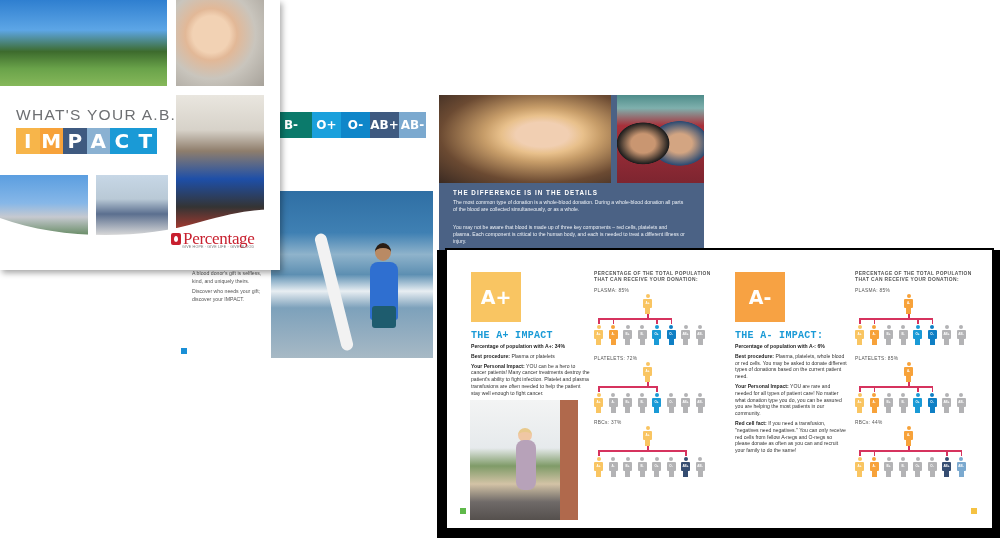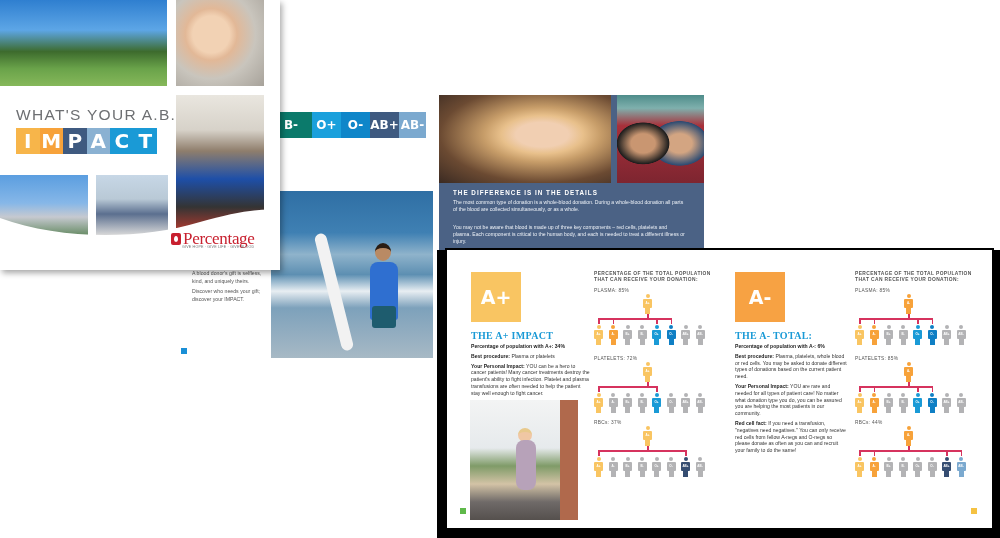--- a/index.html
+++ b/index.html
@@ -57,21 +57,21 @@
     background: radial-gradient(ellipse at 30% 55%, #c99671 0 14%, #1d1d1d 30%, transparent 31%),
                 radial-gradient(ellipse at 72% 55%, #d3a582 0 14%, #2d4b72 32%, transparent 33%),
                 linear-gradient(180deg, #4e8c8a 0%, #7fb0ad 15%, #a8303a 35%, #7d2530 100%); }
   #details-head { left: 453px; top: 189px; font-size: 6.3px; font-weight: bold; color: #fff; letter-spacing: 1px; }
   .details-p { left: 453px; width: 232px; font-size: 5.1px; line-height: 7.2px; color: #eef2f8; }
 
   
   #spread2 { left: 447px; top: 250px; width: 545px; height: 278px; background: #fff; box-shadow: 0 0 0 2px #000; }
   #spread-bg-black { left: 437px; top: 250px; width: 563px; height: 288px; background: #000; }
   .badge { width: 50px; height: 50px; display: flex; align-items: center; justify-content: center; color: #fff; font-size: 19px; font-weight: bold; font-family: "DejaVu Sans", sans-serif; }
-  .impact-title { font-weight: bold; font-size: 10px; color: #1a9ad6; letter-spacing: 0.3px; font-family: Liberation Serif, serif; }
+  .impact-title { font-weight: bold; font-size: 10px; color: #1a9ad6; letter-spacing: 0.3px; font-family: Liberation Mono, monospace; }
   .impact-body { font-size: 5.1px; line-height: 6.8px; color: #333; }
   .impact-body p { margin-bottom: 3px; }
   .impact-body b { color: #222; }
   #swing-photo { left: 470px; top: 400px; width: 108px; height: 120px;
     background: linear-gradient(180deg, #f3f4f4 0%, #e6eaec 40%, #7f9b68 55%, #d3c3a6 70%, #6f6a68 85%, #55504d 100%); }
   #swing-girl { left: 516px; top: 440px; width: 20px; height: 50px; background: #b7a2b9; border-radius: 8px; }
   #swing-girl-head { left: 518px; top: 428px; width: 14px; height: 14px; background: #f0c7a4; border-radius: 50%; border-top: 4px solid #e8c98c; }
   #swing-post { left: 560px; top: 400px; width: 18px; height: 120px; background: #b0694c; }
   #green-mark { left: 460px; top: 508px; width: 6px; height: 6px; background: #5fb94a; }
   #yellow-mark { left: 971px; top: 508px; width: 6px; height: 6px; background: #f5c242; }
@@ -163,21 +163,21 @@
 
 <div class="abs pct-head" style="left:594px; top:271px;">
   <div>PERCENTAGE OF THE TOTAL POPULATION</div>
   <div>THAT CAN RECEIVE YOUR DONATION:</div>
 </div>
 <div class="abs comp-label" style="left:594px; top:288px;">PLASMA: 85%</div>
 <div class="abs comp-label" style="left:594px; top:356px;">PLATELETS: 72%</div>
 <div class="abs comp-label" style="left:594px; top:420px;">RBCs: 37%</div>
 
 <div class="abs badge" style="left:735px; top:272px; background:#f7a243;">A-</div>
-<div class="abs impact-title" style="left:735px; top:330px;">THE A- TOTAL:</div>
+<div class="abs impact-title" style="left:735px; top:330px;">THE A- IMPACT:</div>
 <div class="abs impact-body" style="left:735px; top:343px; width:112px;">
   <p><b>Percentage of population with A-:</b> <b>6%</b></p>
   <p><b>Best procedure:</b> <span>Plasma, platelets, whole blood or red cells. You may be asked to donate different types of donations based on the current patient need.</span></p>
   <p><b>Your Personal Impact:</b> <span>YOU are rare and needed for all types of patient care! No matter what donation type you do, you can be assured you are helping the most patients in our community.</span></p>
   <p><b>Red cell fact:</b> <span>If you need a transfusion, "negatives need negatives." You can only receive red cells from fellow A-negs and O-negs so please donate as often as you can and recruit your family to do the same!</span></p>
 </div>
 <div class="abs pct-head" style="left:855px; top:271px;">
   <div>PERCENTAGE OF THE TOTAL POPULATION</div>
   <div>THAT CAN RECEIVE YOUR DONATION:</div>
 </div>

